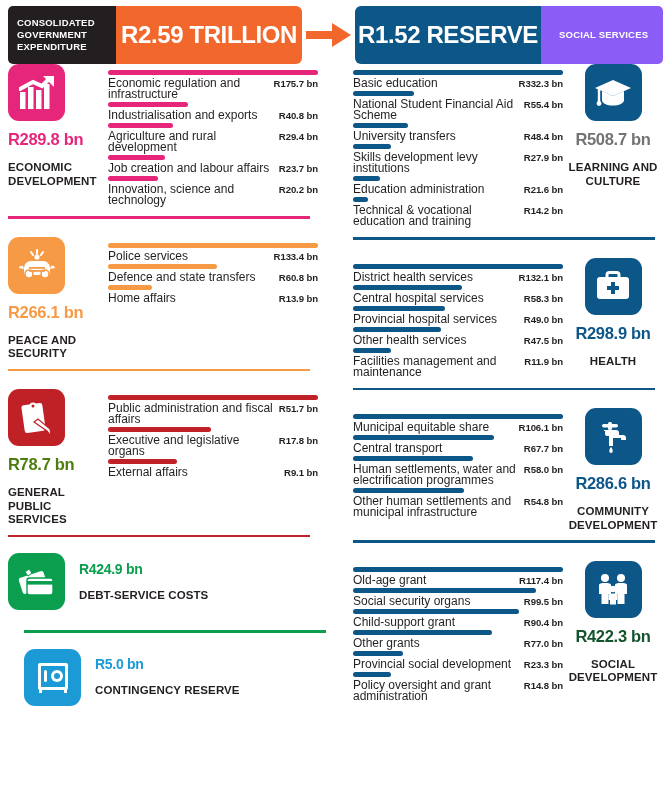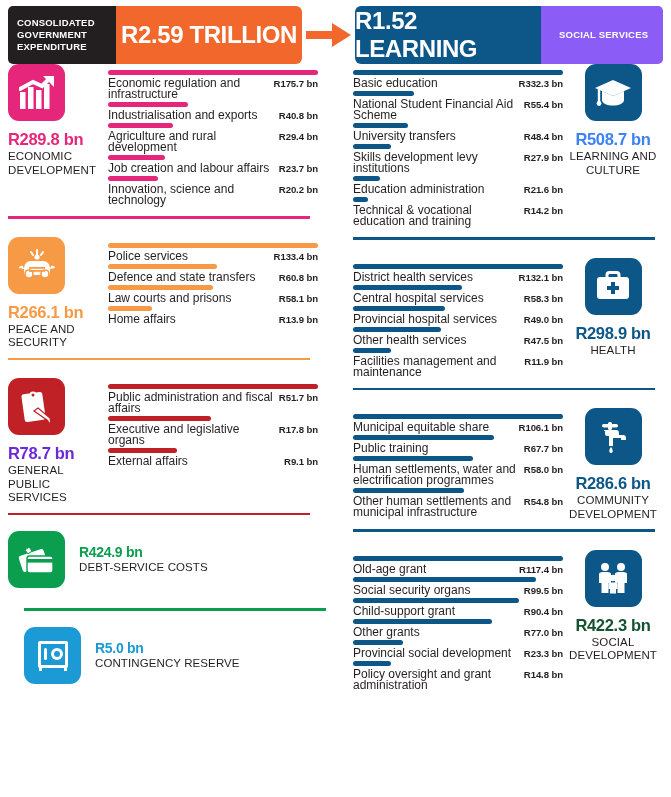--- a/index.html
+++ b/index.html
@@ -62,22 +62,22 @@
   .bars { flex: 1 1 auto; padding-top: 6px; }
 
   .icon-tile {
     width: 57px; height: 57px; border-radius: 11px;
     display: flex; align-items: center; justify-content: center;
   }
   .side-right .icon-tile { margin: 0 auto; }
 
   .amount { font-weight: bold; font-size: 16.5px; letter-spacing: -.3px; margin-top: 9px; }
   .cat-name {
-    color: #231f20; font-weight: normal; font-size: 11.5px; line-height: 13.5px;
-    text-transform: uppercase; margin-top: 1px; letter-spacing: .1px;
+    color: #231f20; font-weight: bold; font-size: 11.5px; line-height: 13.5px;
+    text-transform: uppercase; margin-top: 12px; letter-spacing: .1px;
   }
 
   
   .item { margin-bottom: 2px; }
   .bar { height: 5px; border-radius: 3px; }
   .item-line {
     display: flex; align-items: baseline; justify-content: space-between;
     margin-top: 3px;
   }
   .item-label {
@@ -108,21 +108,21 @@
     </div>
     <div class="hdr-orange">
       <span class="big">R2.59 TRILLION</span>
     </div>
     <div class="arrow">
       <svg width="45" height="24" viewBox="0 0 45 24">
         <path d="M0 8 H26 V0 L45 12 L26 24 V16 H0 Z" fill="#f2672c"></path>
       </svg>
     </div>
     <div class="hdr-blue">
-      <span class="big">R1.52 LEARNING</span>
+      <span class="big">R1.52 RESERVE</span>
     </div>
     <div class="hdr-dark-right">
       <span class="lbl">SOCIAL SERVICES</span>
     </div>
   </div>
 
   <div class="col col-left" id="left-column">
       <div class="block" style="margin-bottom: 8px;">
         <div class="row">
           <div class="side">
@@ -206,27 +206,20 @@
               </div>
             </div>
             <div class="item">
               <div class="bar" style="background: rgb(247, 154, 70); width: 52%;"></div>
               <div class="item-line">
                 <span class="item-label">Defence and state transfers</span>
                 <span class="item-value">R60.8 bn</span>
               </div>
             </div>
             <div class="item">
-              <div class="bar" style="background: rgb(247, 154, 70); width: 50%;"></div>
-              <div class="item-line">
-                <span class="item-label">Law courts and prisons</span>
-                <span class="item-value">R58.1 bn</span>
-              </div>
-            </div>
-            <div class="item">
               <div class="bar" style="background: rgb(247, 154, 70); width: 21%;"></div>
               <div class="item-line">
                 <span class="item-label">Home affairs</span>
                 <span class="item-value">R13.9 bn</span>
               </div>
             </div>
           </div>
         </div>
       </div>
       <div class="block" style="margin-bottom: 8px;">
@@ -234,21 +227,21 @@
         <div class="row">
           <div class="side">
             <div class="icon-tile" style="background: rgb(192, 33, 38);">
               <svg width="34" height="36" viewBox="0 0 34 36">
                 <rect x="3" y="4" width="21" height="28" rx="2.5" fill="#fff" transform="rotate(-8 13 18)"></rect>
                 <circle cx="13" cy="6" r="3.4" fill="#fff"></circle>
                 <circle cx="13" cy="6" r="1.5" fill="#c02126"></circle>
                 <path d="M14 22 L27 31 L31 36 L30 29 L18 19 Z" fill="#fff" stroke="#c02126" stroke-width="1.2"></path>
               </svg>
             </div>
-            <div class="amount" style="color: #6d28d9;">R78.7 bn</div>
+            <div class="amount" style="color: #4d7c0f;">R78.7 bn</div>
             <div class="cat-name">GENERAL PUBLIC SERVICES</div>
           </div>
           <div class="bars">
             <div class="item">
               <div class="bar" style="background: rgb(192, 33, 38); width: 100%;"></div>
               <div class="item-line">
                 <span class="item-label">Public administration and fiscal affairs</span>
                 <span class="item-value">R51.7 bn</span>
               </div>
             </div>
@@ -357,21 +350,21 @@
           </div>
           <div class="side-right">
             <div class="icon-tile" style="background: rgb(12, 86, 136);">
               <svg width="38" height="30" viewBox="0 0 38 30">
                 <path d="M19 2 L37 10 L19 18 L1 10 Z" fill="#fff"></path>
                 <path d="M8 13 L8 22 C8 25.5 13 27.5 19 27.5 C25 27.5 30 25.5 30 22 L30 13 L19 18 Z" fill="#fff"></path>
                 <path d="M5 11 L5 24" stroke="#fff" stroke-width="2.4" stroke-linecap="round"></path>
                 <circle cx="5" cy="25.5" r="2.4" fill="#fff"></circle>
               </svg>
             </div>
-            <div class="amount" style="color: #3b82f6;">R508.7 bn</div>
+            <div class="amount" style="color: #737373;">R508.7 bn</div>
             <div class="cat-name">LEARNING AND CULTURE</div>
           </div>
         </div>
       </div>
       <div class="block" style="margin-bottom: 8px;">
         <div class="divider" style="background: rgb(12, 86, 136); margin-bottom: 18px; margin-top: 4px;"></div>
         <div class="row">
           <div class="bars">
             <div class="item">
               <div class="bar" style="background: rgb(12, 86, 136); width: 100%;"></div>
@@ -430,21 +423,21 @@
             <div class="item">
               <div class="bar" style="background: rgb(12, 86, 136); width: 100%;"></div>
               <div class="item-line">
                 <span class="item-label">Municipal equitable share</span>
                 <span class="item-value">R106.1 bn</span>
               </div>
             </div>
             <div class="item">
               <div class="bar" style="background: rgb(12, 86, 136); width: 67%;"></div>
               <div class="item-line">
-                <span class="item-label">Public training</span>
+                <span class="item-label">Central transport</span>
                 <span class="item-value">R67.7 bn</span>
               </div>
             </div>
             <div class="item">
               <div class="bar" style="background: rgb(12, 86, 136); width: 57%;"></div>
               <div class="item-line">
                 <span class="item-label">Human settlements, water and electrification programmes</span>
                 <span class="item-value">R58.0 bn</span>
               </div>
             </div>

